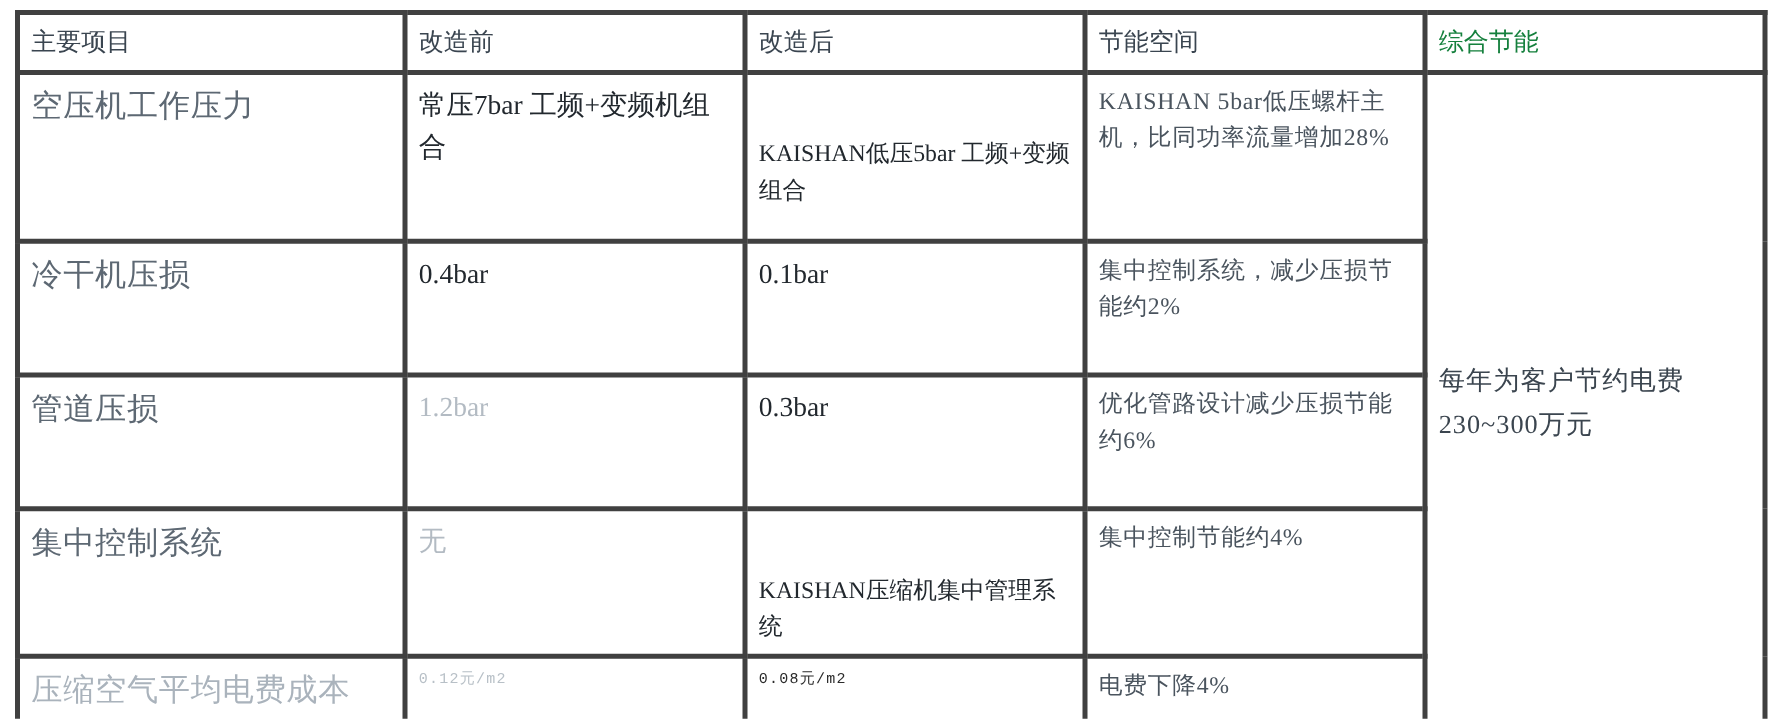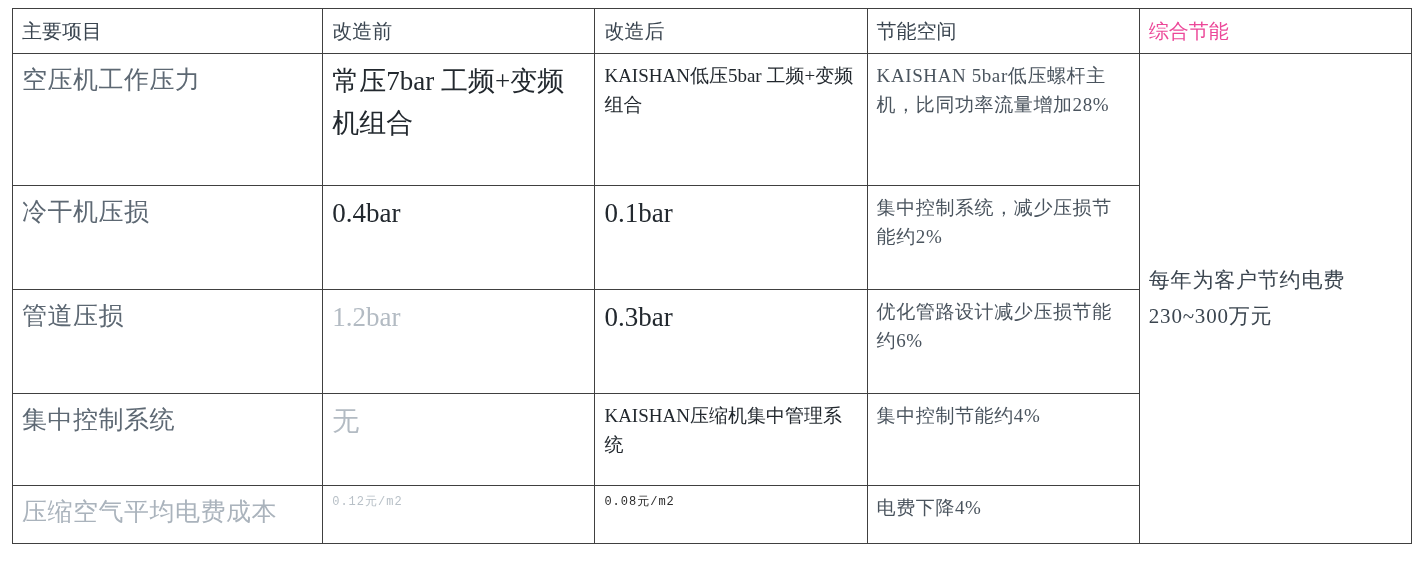--- a/index.html
+++ b/index.html
@@ -20,62 +20,63 @@
     height: 575px;
     background: #ffffff;
   }
   table.energy-table {
     border-collapse: collapse;
     table-layout: fixed;
     width: 1400px;
     margin: 8px 0 0 12px;
   }
   table.energy-table td {
-    border: 1px solid #404040;
+    border: 4px solid #404040;
     vertical-align: top;
     padding: 7px 9px 6px 9px;
     line-height: 1.55;
   }
   col.c1 { width: 310px; }
   col.c2 { width: 272px; }
   col.c3 { width: 272px; }
   col.c4 { width: 272px; }
   col.c5 { width: 272px; }
 
   .hdr td {
     font-size: 20px;
     color: #3a4550;
     height: 30px;
     padding-top: 5px;
     padding-bottom: 5px;
   }
   .hdr td.dim {
-    color: #ec4899;
+    color: #15803d;
   }
 
   .cell {
     display: block;
   }
   .t-lbl {
     font-size: 25px;
     color: #5d6873;
     letter-spacing: 0.5px;
   }
   .t-lbl.fade {
     color: #aab3bc;
   }
   .t-val {
-    font-size: 27px;
+    font-size: 22px;
     color: #22282e;
   }
   .t-val.fade {
     color: #b3bbc3;
   }
   .t-val.small {
     font-size: 19px;
+    margin-top: 42px;
   }
   .t-mono {
     font-family: "Liberation Mono", monospace;
     font-size: 12px;
     letter-spacing: 1px;
   }
   .t-mono.fade {
     color: #b8c0c7;
   }
   .t-note {

